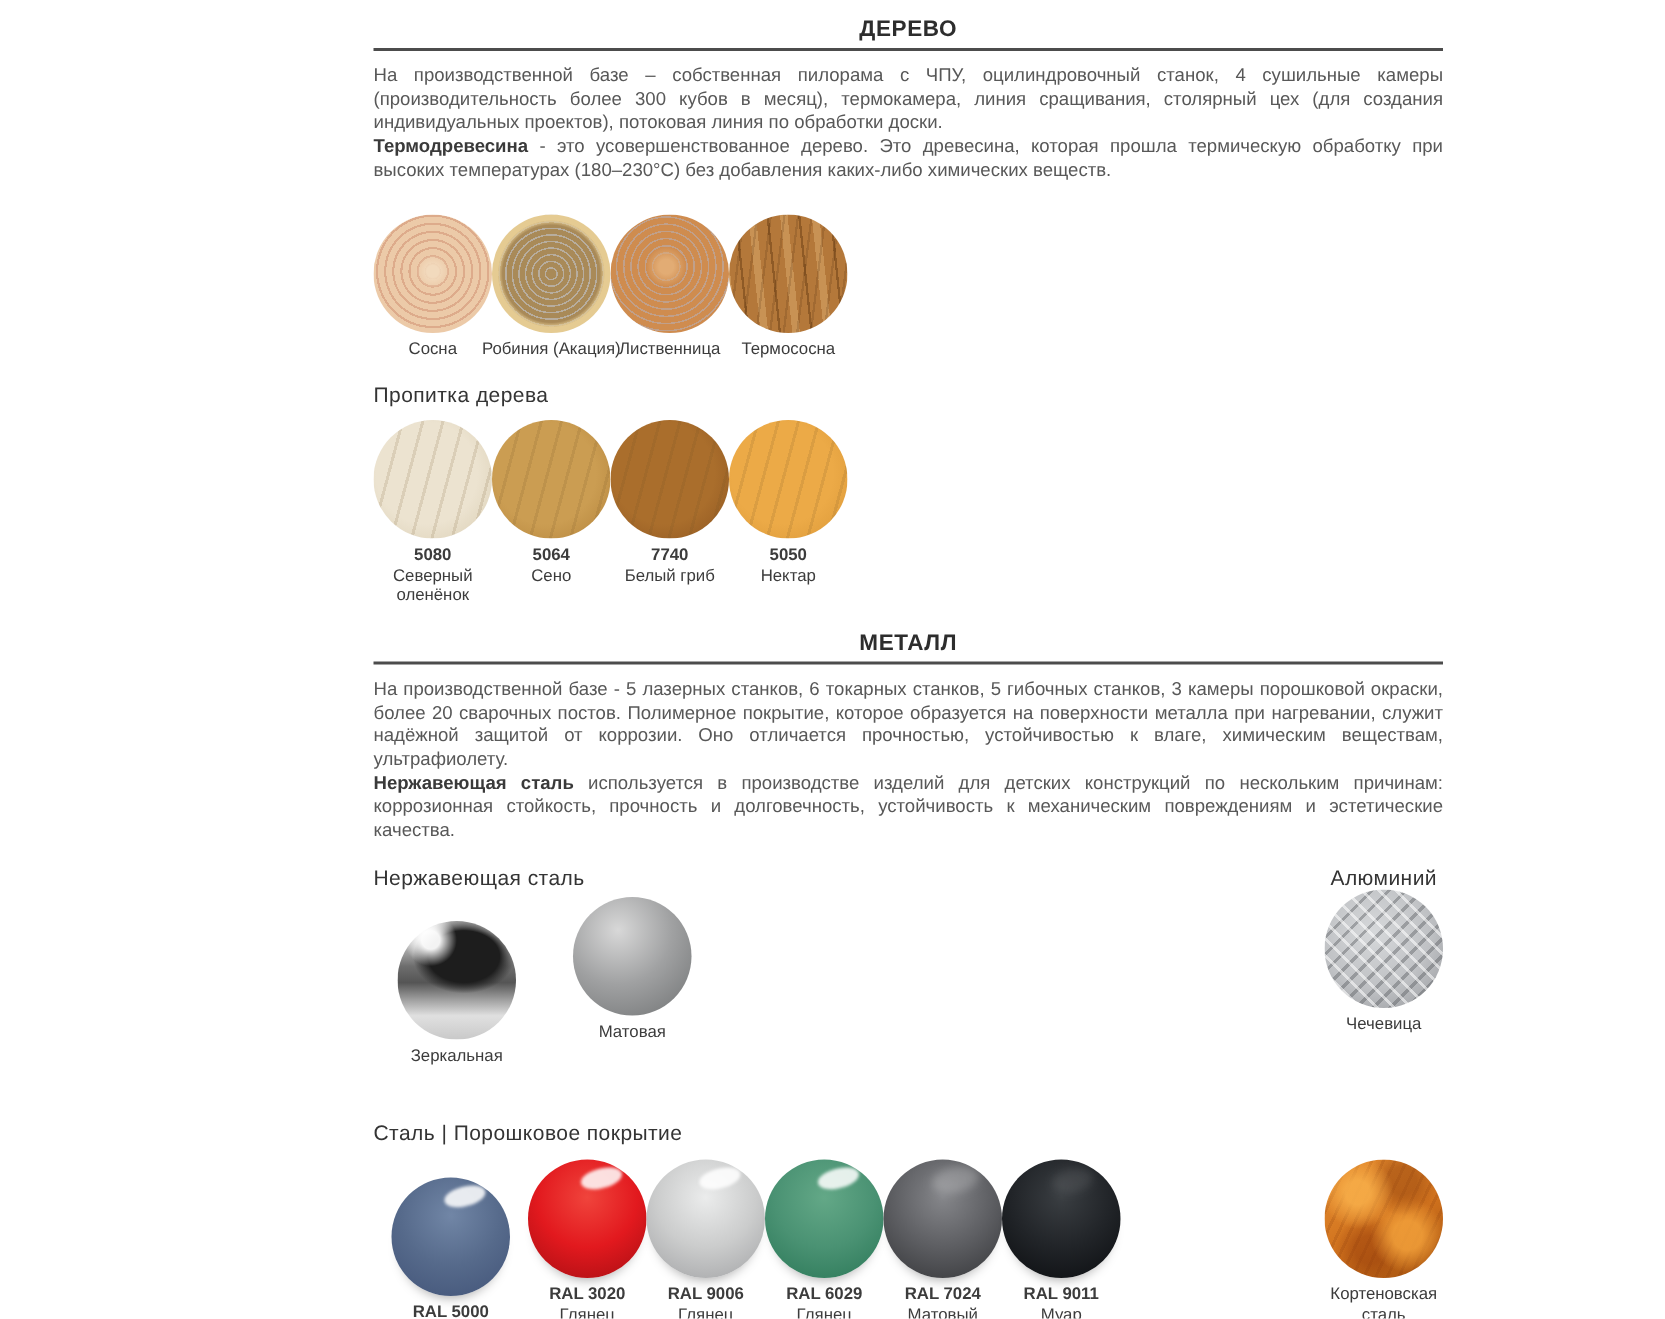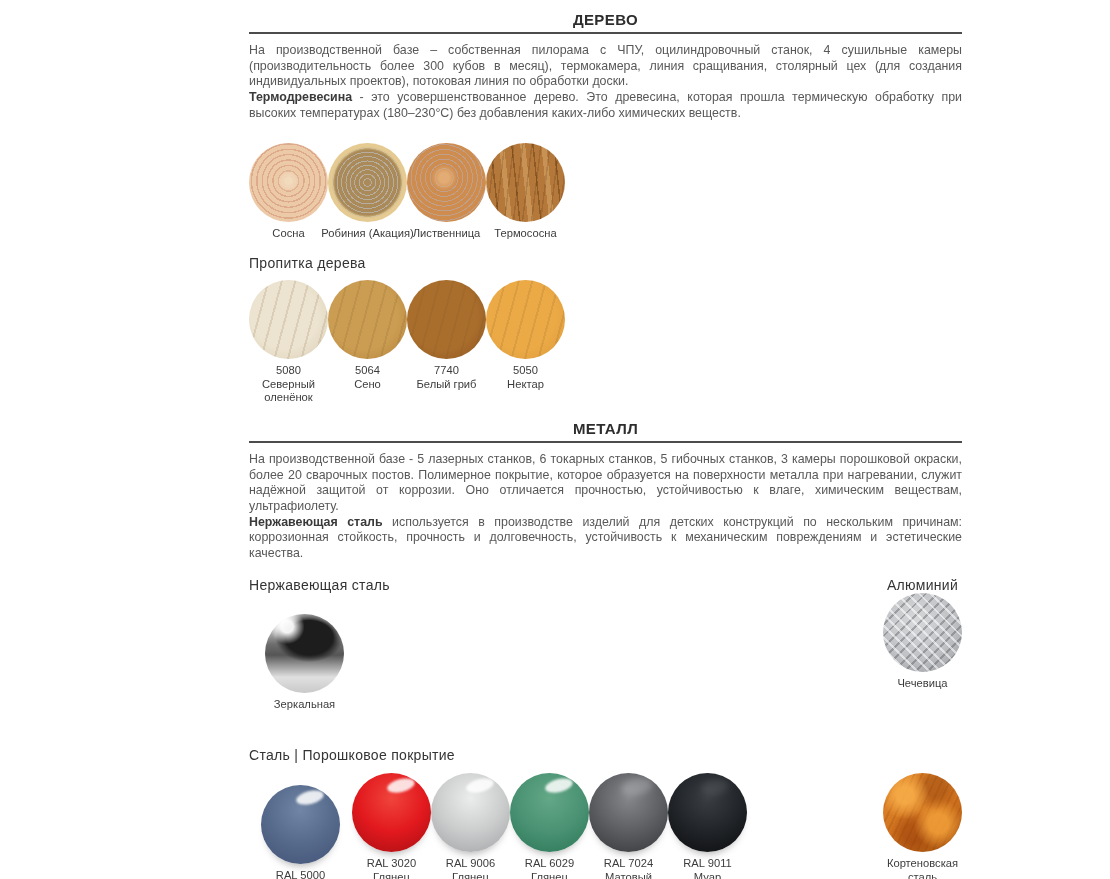--- a/index.html
+++ b/index.html
@@ -21,21 +21,21 @@
   .copy p{margin:0;font-size:12.4px;line-height:15.7px;color:#585858;text-align:justify;}
   .copy b{color:#3a3a3a;font-weight:700;}
 
   
   .swatch-row{display:flex;align-items:flex-start;}
   .swatch{width:79px;display:flex;flex-direction:column;align-items:center;flex:0 0 auto;}
   .circle{width:79px;height:79px;border-radius:50%;position:relative;flex:0 0 auto;}
   .cap{margin-top:5px;font-size:11.2px;line-height:13.6px;color:#3c3c3c;text-align:center;}
   .cap.nowrap{white-space:nowrap;}
   .cap.wrap{width:96px;margin-left:-8.5px;margin-right:-8.5px;}
-  .cap .code{font-weight:400;display:block;}
+  .cap .code{font-weight:700;display:block;}
   .cap .sub{display:block;}
 
   
   .tex-pine{background:
     radial-gradient(circle at 50% 48%, var(--c1) 0 7%, rgba(0,0,0,0) 20%),
     radial-gradient(circle at 50% 50%, rgba(0,0,0,0) 0 84%, rgba(160,105,70,.45) 97%),
     repeating-radial-gradient(circle at 50% 48%, var(--c2) 0 4px, var(--c3) 4px 5.4px);}
   .tex-robinia{background:
     radial-gradient(circle at 50% 50%, rgba(0,0,0,0) 0 58%, var(--c2) 64% 86%, var(--c3) 92% 100%),
     repeating-radial-gradient(circle at 50% 50%, var(--c1) 0 3.4px, rgba(96,74,42,.45) 3.4px 4.4px);}
@@ -169,20 +169,24 @@
     </div>
 
     <div class="row-metal-finishes">
       <div class="finish-group left">
         <h3 class="subhead">Нержавеющая сталь</h3>
         <div class="sphere-row">
           <figure class="swatch" style="margin:16px">
             <div class="circle tex-chrome" style="--c1: #ededed; --c2: #c9c9c9; --c3: #1d1d1d;"></div>
             <figcaption class="cap nowrap">Зеркальная</figcaption>
           </figure>
+          <figure class="swatch" style="margin:0">
+            <div class="circle tex-matte" style="--c1: #d8d8d8; --c2: #a0a1a2; --c3: #77797a;"></div>
+            <figcaption class="cap nowrap">Матовая</figcaption>
+          </figure>
         </div>
       </div>
       <div class="finish-group right">
         <h3 class="subhead">Алюминий</h3>
         <figure class="swatch" style="margin:0">
           <div class="circle tex-alu" style="--c1: #d6d8da; --c2: #bfc1c4; --c3: #94969a;"></div>
           <figcaption class="cap nowrap">Чечевица</figcaption>
         </figure>
       </div>
     </div>

